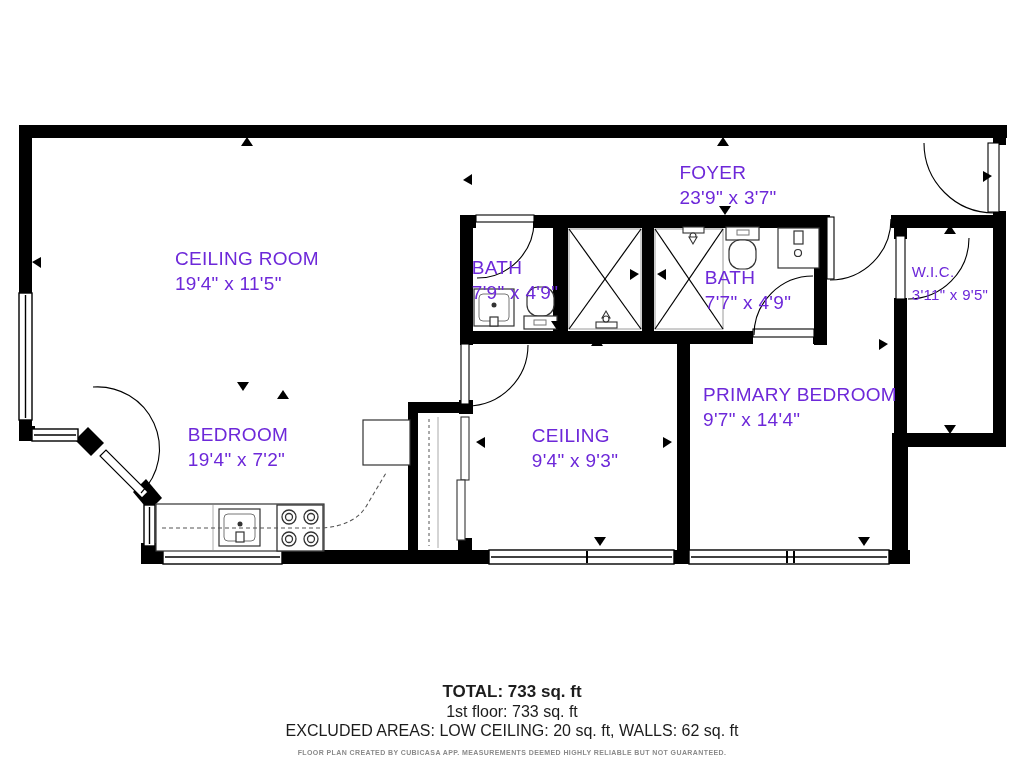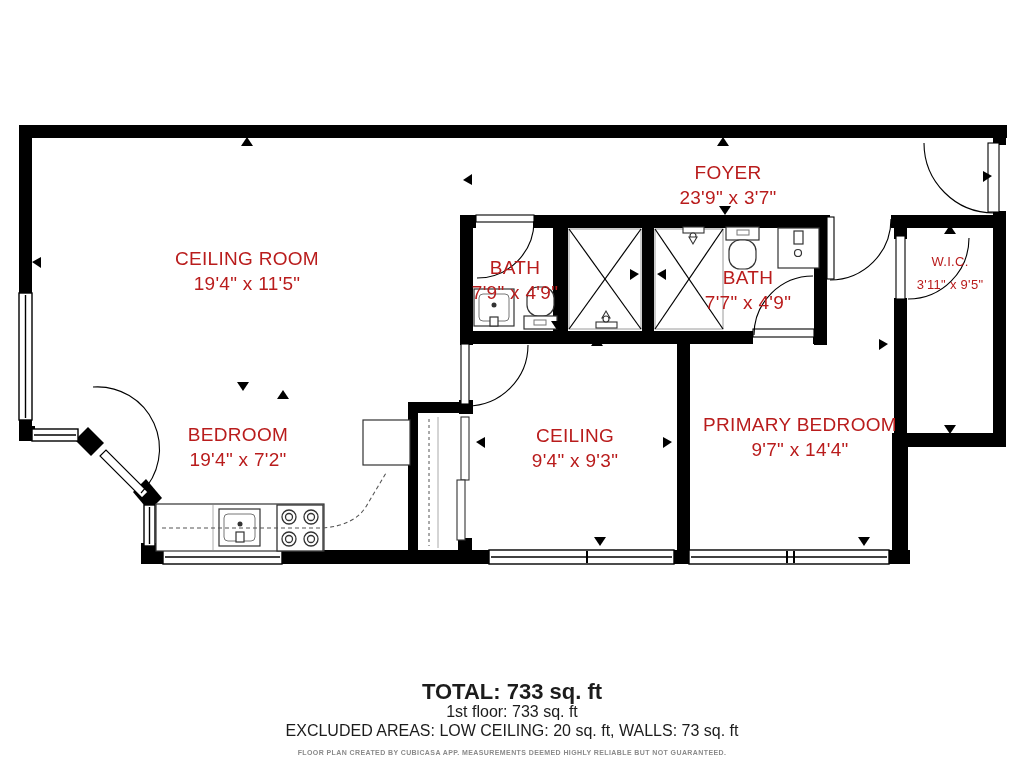--- a/index.html
+++ b/index.html
@@ -1,22 +1,22 @@
 <!DOCTYPE html>
 <html><head>
 <meta charset="utf-8">
 <style>
   html,body{margin:0;padding:0;background:#fff;}
   #stage{position:relative;width:1024px;height:768px;background:#ffffff;overflow:hidden;
          font-family:"Liberation Sans", sans-serif;}
   #plan-svg{position:absolute;left:0;top:0;}
-  .room-label{position:absolute;transform:translateX(-50%);text-align:center;
-              color:#b91c1c;font-size:19px;line-height:25px;letter-spacing:.3px;white-space:nowrap;}
+  .room-label{position:absolute;transform:translateX(-50%);
+              color:#6d28d9;font-size:19px;line-height:25px;letter-spacing:.3px;white-space:nowrap;}
   .summary{position:absolute;left:0;top:682px;width:1024px;text-align:center;color:#1c1c1c;}
-  .summary .total{font-size:22px;font-weight:bold;line-height:20px;}
+  .summary .total{font-size:17px;font-weight:bold;line-height:20px;}
   .summary .line{font-size:16px;line-height:19px;}
   .summary .disclaimer{margin-top:9px;font-size:7px;letter-spacing:.4px;color:#8a8a8a;font-weight:bold;}
 </style>
 </head>
 <body>
 
 <div id="stage">
 
 <svg id="plan-svg" width="1024" height="700" viewBox="0 0 1024 700">
 
@@ -229,37 +229,37 @@
   <div>23'9" x 3'7"</div>
 </div>
 <div class="room-label" style="left:515px;top:255px">
   <div>BATH</div>
   <div>7'9" x 4'9"</div>
 </div>
 <div class="room-label" style="left:748px;top:265px">
   <div>BATH</div>
   <div>7'7" x 4'9"</div>
 </div>
-<div class="room-label" style="left:950px;top:250px;font-size:13px;line-height:23px">
+<div class="room-label" style="left:950px;top:260px;font-size:15px;line-height:23px">
   <div>W.I.C.</div>
   <div>3'11" x 9'5"</div>
 </div>
 <div class="room-label" style="left:238px;top:422px">
   <div>BEDROOM</div>
   <div>19'4" x 7'2"</div>
 </div>
 <div class="room-label" style="left:575px;top:423px">
   <div>CEILING</div>
   <div>9'4" x 9'3"</div>
 </div>
-<div class="room-label" style="left:800px;top:412px">
+<div class="room-label" style="left:800px;top:382px">
   <div>PRIMARY BEDROOM</div>
   <div>9'7" x 14'4"</div>
 </div>
 
 <div class="summary">
   <div class="total">TOTAL: 733 sq. ft</div>
   <div class="line">1st floor: 733 sq. ft</div>
-  <div class="line">EXCLUDED AREAS: LOW CEILING: 20 sq. ft, WALLS: 73 sq. ft</div>
+  <div class="line">EXCLUDED AREAS: LOW CEILING: 20 sq. ft, WALLS: 62 sq. ft</div>
   <div class="disclaimer">FLOOR PLAN CREATED BY CUBICASA APP. MEASUREMENTS DEEMED HIGHLY RELIABLE BUT NOT GUARANTEED.</div>
 </div>
 
 </div>
 
 </body></html>

